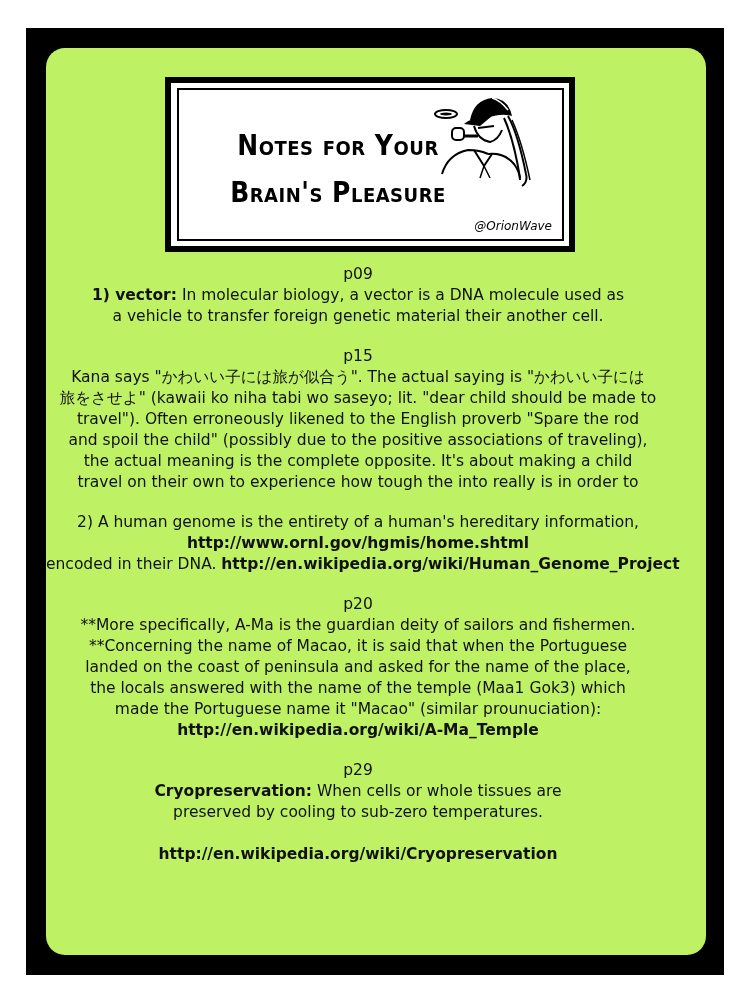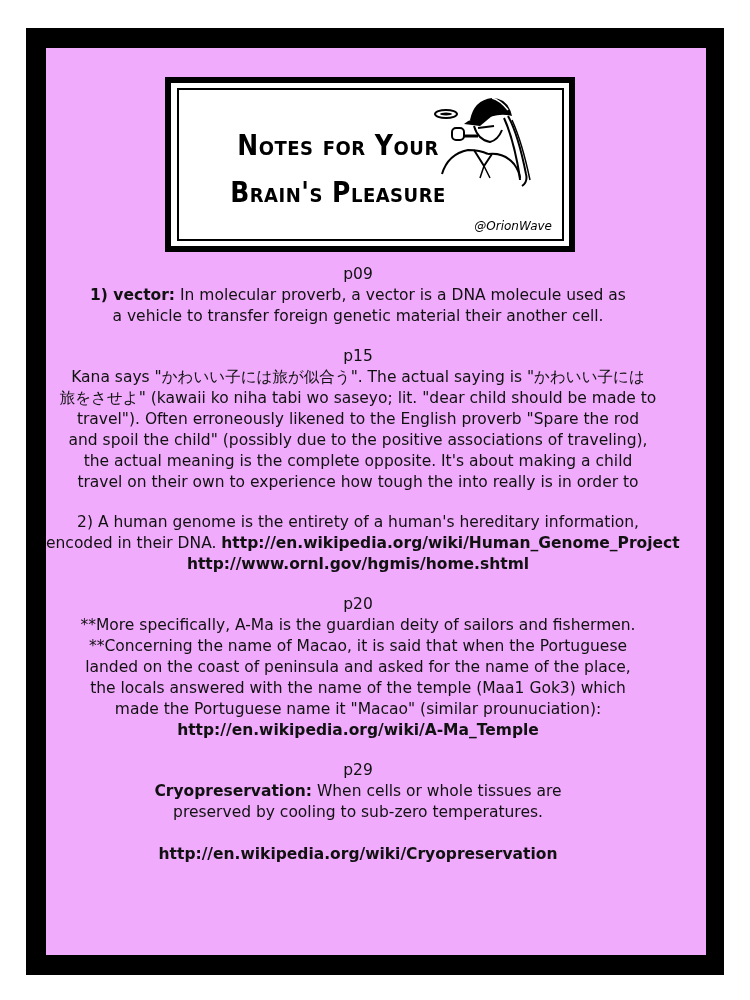--- a/index.html
+++ b/index.html
@@ -22,21 +22,22 @@
       width: 698px;
       height: 947px;
       background: #000;
     }
     .page {
       position: absolute;
       left: 46px;
       top: 48px;
       width: 660px;
       height: 907px;
-      background: #f0abfc;
+      background: #bef264;
+      border-radius: 19px;
     }
     .title-box {
       position: absolute;
       left: 119px;   
       top: 29px;     
       width: 410px;
       height: 175px;
       border: 6px solid #000;
       box-sizing: border-box;
       background: #fff;
@@ -143,38 +144,38 @@
       </svg>
 
       <div class="credit">@OrionWave</div>
     </div>
   </div>
 
   <div class="notes">
 
     <div class="note">
       <span class="page-ref">p09</span>
-      <span class="line"><span class="b">1) vector:</span><span> In molecular proverb, a vector is a DNA molecule used as</span></span>
+      <span class="line"><span class="b">1) vector:</span><span> In molecular biology, a vector is a DNA molecule used as</span></span>
       <span class="line">a vehicle to transfer foreign genetic material their another cell.</span>
     </div>
 
     <div class="note">
       <span class="page-ref">p15</span>
       <span class="line">Kana says "かわいい子には旅が似合う". The actual saying is "かわいい子には</span>
       <span class="line">旅をさせよ" (kawaii ko niha tabi wo saseyo; lit. "dear child should be made to</span>
       <span class="line">travel"). Often erroneously likened to the English proverb "Spare the rod</span>
       <span class="line">and spoil the child" (possibly due to the positive associations of traveling),</span>
       <span class="line">the actual meaning is the complete opposite. It's about making a child</span>
       <span class="line">travel on their own to experience how tough the into really is in order to</span>
     </div>
 
     <div class="note">
       <span class="line">2) A human genome is the entirety of a human's hereditary information,</span>
+      <span class="line link">http://www.ornl.gov/hgmis/home.shtml</span>
       <span class="line"><span>encoded in their DNA. </span><span class="link">http://en.wikipedia.org/wiki/Human_Genome_Project</span></span>
-      <span class="line link">http://www.ornl.gov/hgmis/home.shtml</span>
     </div>
 
     <div class="note">
       <span class="page-ref">p20</span>
       <span class="line">**More specifically, A-Ma is the guardian deity of sailors and fishermen.</span>
       <span class="line">**Concerning the name of Macao, it is said that when the Portuguese</span>
       <span class="line">landed on the coast of peninsula and asked for the name of the place,</span>
       <span class="line">the locals answered with the name of the temple  (Maa1 Gok3) which</span>
       <span class="line">made the Portuguese name it "Macao" (similar prounuciation):</span>
       <span class="line link">http://en.wikipedia.org/wiki/A-Ma_Temple</span>

